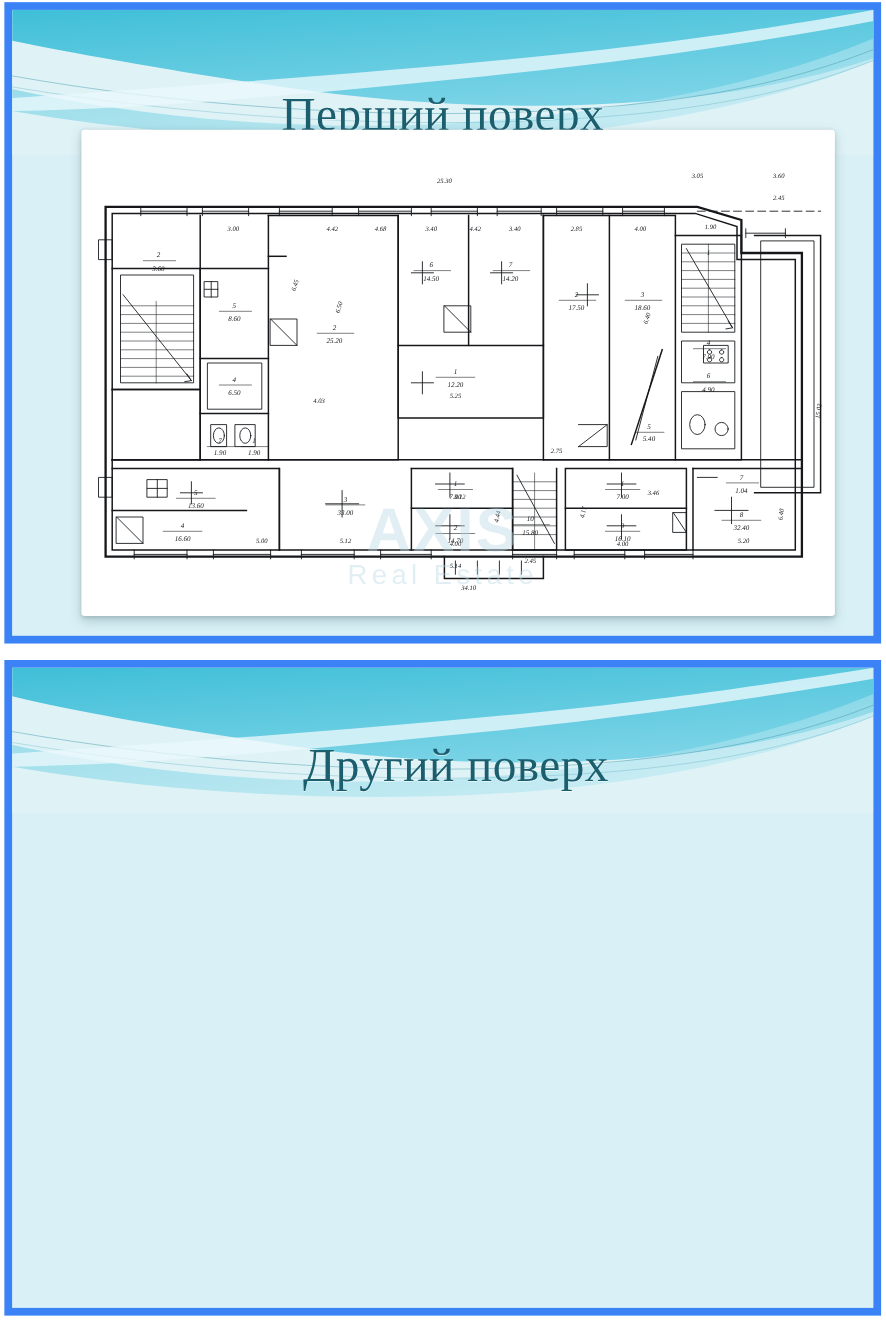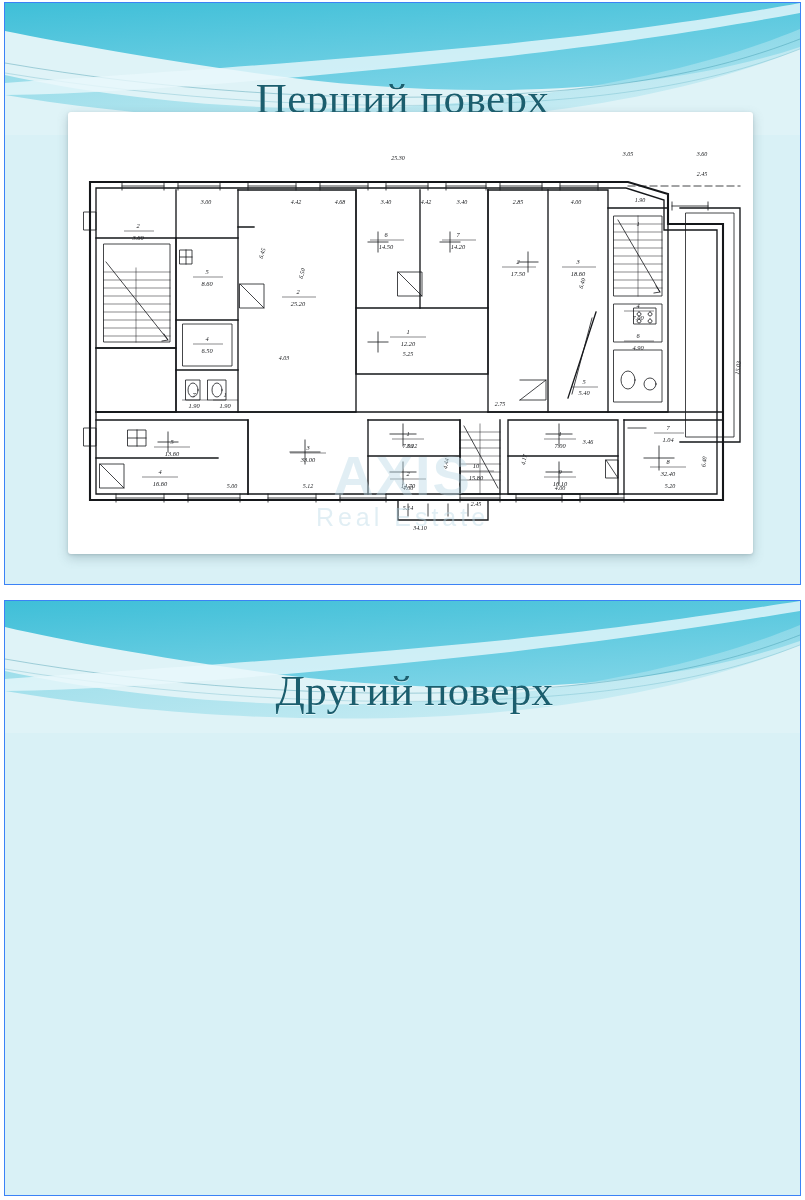--- a/index.html
+++ b/index.html
@@ -7,21 +7,21 @@
     width:805px;height:1200px;overflow:hidden;
     background:#ffffff;
     font-family:"Liberation Serif", serif;
   }
   .deck{position:relative;width:805px;height:1200px;}
 
   
   .slide{
     position:absolute;left:4px;width:797px;
     background:#d9f1f6;
-    border:1px solid #3b82f6;
+    border:7px solid #3b82f6;
     box-sizing:border-box;
     overflow:hidden;
   }
   #slide-1{top:2px;height:583px;}
   #slide-2{top:600px;height:596px;}
 
   
   .wave-band{
     position:absolute;left:0;top:0;width:100%;height:132px;
     overflow:hidden;pointer-events:none;

